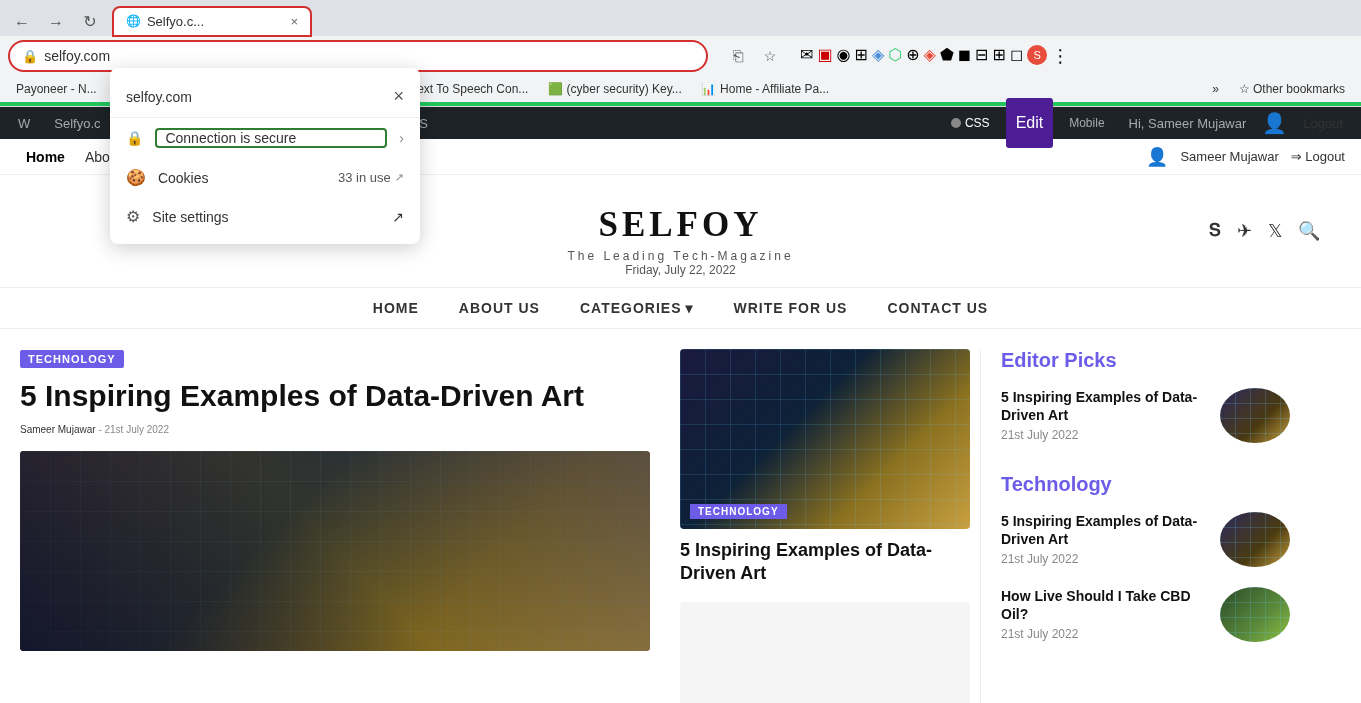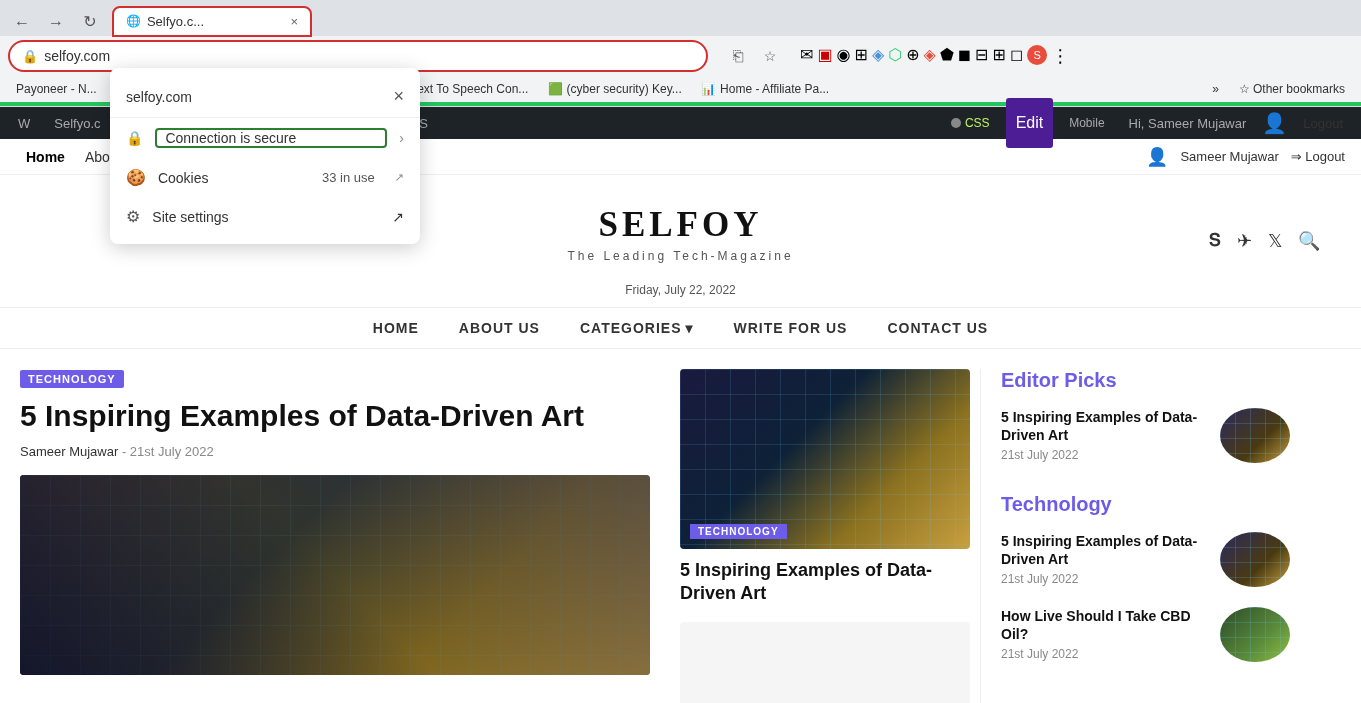--- a/index.html
+++ b/index.html
@@ -72,21 +72,21 @@
       border-bottom: 1px solid #eee;
     }
     .popup-close { cursor: pointer; font-size: 18px; color: #555; }
     .popup-item {
       padding: 10px 16px;
       display: flex; align-items: center; gap: 12px;
       cursor: pointer; font-size: 14px; color: #333;
     }
     .popup-item .item-icon { font-size: 16px; color: #555; }
     .popup-item .item-label { flex: 1; }
-    .popup-item .item-meta { font-size: 13px; color: #555; display: flex; align-items: center; gap: 20px; }
+    .popup-item .item-meta { font-size: 13px; color: #555; display: flex; align-items: center; gap: 4px; }
     .popup-item .item-meta .ext-icon { font-size: 11px; color: #888; }
     .secure-item { display: flex; align-items: center; gap: 12px; padding: 10px 16px; font-size: 14px; }
     .secure-label { flex: 1; color: #333; border: 2px solid #2e7d32; padding: 0 8px; border-radius: 4px; }
     .chevron-right { color: #888; }
 
     
     .bookmarks-bar {
       display: flex; align-items: center; padding: 2px 8px; background: #f1f3f4;
       border-bottom: 4px solid #22c55e; font-size: 12px; gap: 4px; height: 30px; overflow: hidden;
     }
@@ -103,21 +103,21 @@
       padding: 0 10px;
       gap: 8px;
       font-size: 13px;
       color: #a7aaad;
     }
     .wp-admin-item {
       padding: 4px 8px; cursor: pointer; color: #a7aaad;
       border-radius: 3px; white-space: nowrap;
     }
     .wp-admin-right { margin-left: auto; display: flex; align-items: center; gap: 8px; }
-    .btn-css { background: transparent; border: none; padding: 4px 8px; cursor: pointer; color: #bef264; font-size: 12px; display: flex; align-items: center; gap: 4px; }
+    .btn-css { background: transparent; border: none; padding: 4px 8px; cursor: pointer; color: #ffffff; font-size: 12px; display: flex; align-items: center; gap: 4px; }
     .btn-css-dot { width: 10px; height: 10px; border-radius: 50%; }
     .btn-edit { background: #4c1d95; color: #fff; border: none; padding: 16px 10px; border-radius: 3px; cursor: pointer; font-size: 16px; }
     .btn-mobile { background: transparent; border: none; padding: 4px 8px; cursor: pointer; color: #a7aaad; font-size: 12px; }
 
     
     .site-nav-bar {
       background: #fff;
       border-bottom: 1px solid #eee;
       display: flex; align-items: center;
       padding: 4px 16px;
@@ -132,21 +132,21 @@
     .website-content { background: #fff; }
 
     
     .site-header {
       text-align: center;
       padding: 30px 20px 10px;
       position: relative;
     }
     .site-logo { font-size: 35px; font-weight: bold; letter-spacing: 4px; color: #111; font-family: Georgia, serif; }
     .site-tagline { font-size: 12px; letter-spacing: 3px; color: #555; margin-top: 4px; }
-    .site-date { font-size: 12px; color: #555; margin-top: 20px; }
+    .site-date { font-size: 12px; color: #555; margin-top: 0; }
     .header-icons { position: absolute; right: 40px; top: 50%; transform: translateY(-50%); display: flex; gap: 16px; }
     .header-icon { font-size: 18px; color: #333; cursor: pointer; }
 
     
     .site-main-nav {
       display: flex; justify-content: center; align-items: center;
       padding: 12px 0; border-top: 1px solid #eee; border-bottom: 1px solid #eee;
       gap: 40px;
     }
     .nav-link { font-size: 14px; font-weight: bold; color: #333; cursor: pointer; letter-spacing: 1px; text-transform: uppercase; text-decoration: none; }
@@ -161,21 +161,21 @@
     
     .main-article {
       flex: 0 0 650px; padding-right: 20px;
     }
     .article-category {
       display: inline-block; background: #6c5ce7; color: #fff;
       font-size: 11px; font-weight: bold; padding: 3px 8px;
       border-radius: 2px; margin-bottom: 10px; letter-spacing: 1px;
     }
     .article-title { font-size: 30px; font-weight: bold; color: #111; line-height: 1.2; margin-bottom: 10px; }
-    .article-meta { font-size: 13px; color: #888; margin-bottom: 16px; }
+    .article-meta { font-size: 10px; color: #888; margin-bottom: 16px; }
     .article-meta .author { color: #333; }
     .article-image {
       width: 100%; height: 200px;
       background: linear-gradient(135deg, #1a1a2e 0%, #16213e 30%, #c8a96e 60%, #e8c87a 80%, #333 100%);
       border-radius: 4px; overflow: hidden; position: relative;
     }
     .article-image-overlay {
       position: absolute; inset: 0;
       background: linear-gradient(45deg, rgba(20,20,40,0.8) 0%, rgba(100,80,30,0.4) 50%, rgba(50,50,80,0.6) 100%);
       display: flex; align-items: flex-end; padding: 20px;

